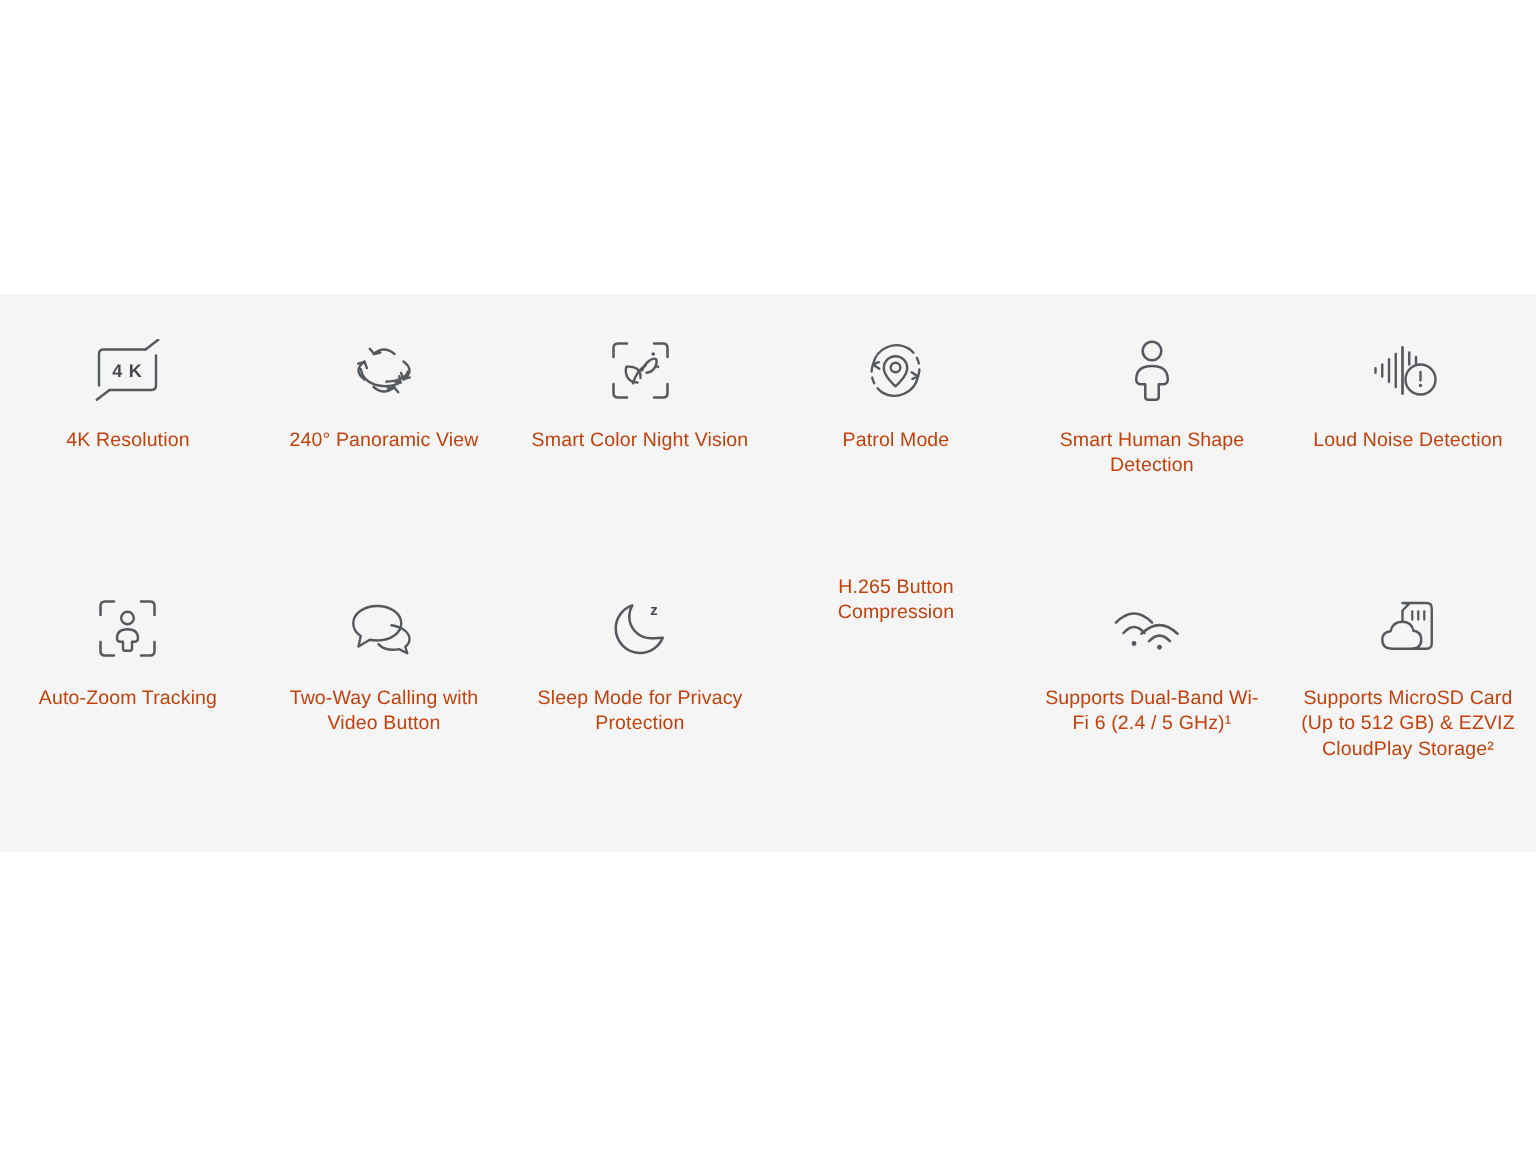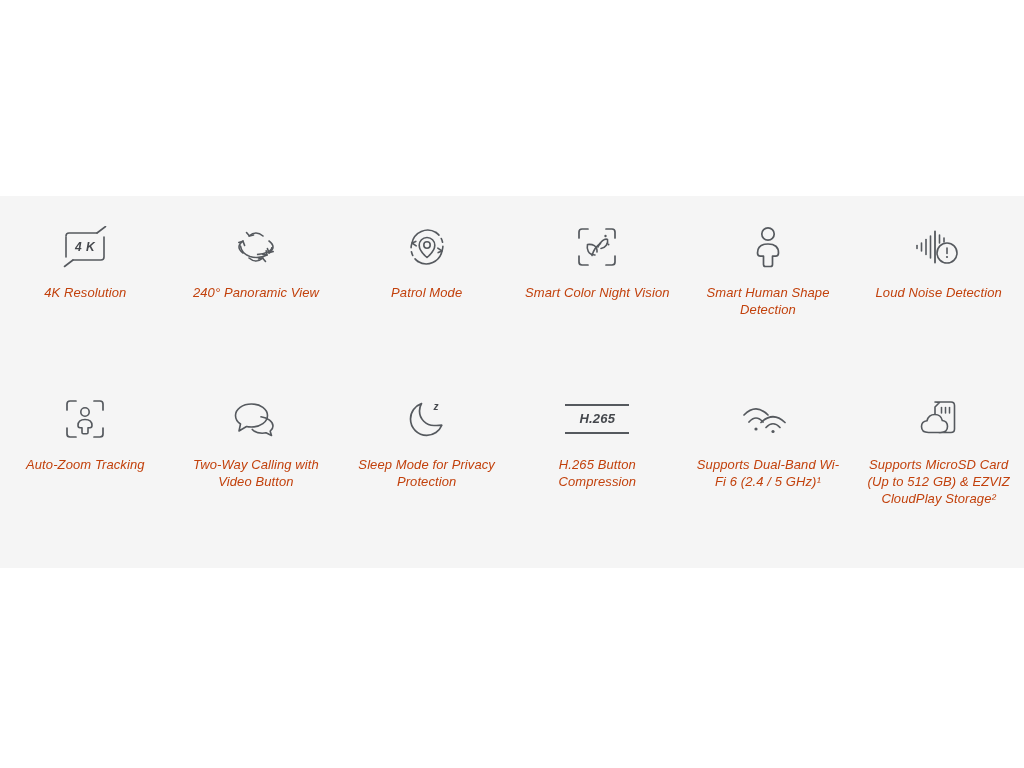--- a/index.html
+++ b/index.html
@@ -27,21 +27,20 @@
     height: 372px;
     background: #f5f5f5;
   }
   .feature-grid {
     display: grid;
     grid-template-columns: repeat(6, 1fr);
     grid-template-rows: 172px 172px;
     width: 1024px;
     padding-top: 14px;
     box-sizing: border-box;
-    font-style: italic;
   }
   .feature-cell {
     display: flex;
     flex-direction: column;
     align-items: center;
     justify-content: flex-start;
     padding: 0 8px;
     box-sizing: border-box;
   }
   .icon-wrap {
@@ -122,49 +121,49 @@
             <ellipse cx="27" cy="23" rx="16" ry="7.5" fill="none" stroke="#55595e" stroke-width="1.6" stroke-dasharray="30 70" stroke-dashoffset="12"></ellipse>
             <path d="M11.5 22 Q12.5 29.5 21 32.5 Q30 35 38 31" fill="none" stroke="#55595e" stroke-width="1.6" stroke-linecap="round"></path>
             <path d="M38 31 L33.8 30.2 M38 31 L37.2 26.8" fill="none" stroke="#55595e" stroke-width="1.6" stroke-linecap="round"></path>
           </svg>
         </div>
         <div class="feature-label">240° Panoramic View</div>
       </div>
 
       <div class="feature-cell">
         <div class="icon-wrap">
-          <svg width="48" height="48" viewBox="0 0 48 48">
-            <path d="M9 20 A16 16 0 0 1 33 9.5" fill="none" stroke="#55595e" stroke-width="1.6" stroke-linecap="round"></path>
-            <path d="M9 20 L12.8 18.4 M9 20 L13.2 22.8" fill="none" stroke="#55595e" stroke-width="1.6" stroke-linecap="round"></path>
-            <path d="M39 28 A16 16 0 0 1 15 38.5" fill="none" stroke="#55595e" stroke-width="1.6" stroke-linecap="round"></path>
-            <path d="M39 28 L35.2 29.6 M39 28 L34.8 25.2" fill="none" stroke="#55595e" stroke-width="1.6" stroke-linecap="round"></path>
-            <path d="M33 9.5 A16 16 0 0 1 39 28" fill="none" stroke="#55595e" stroke-width="1.6" stroke-linecap="round" stroke-dasharray="4 4"></path>
-            <path d="M15 38.5 A16 16 0 0 1 9 20" fill="none" stroke="#55595e" stroke-width="1.6" stroke-linecap="round" stroke-dasharray="4 4"></path>
-            <path d="M24 14.5 C19.6 14.5 16.2 18 16.2 22.3 C16.2 28 24 34.5 24 34.5 C24 34.5 31.8 28 31.8 22.3 C31.8 18 28.4 14.5 24 14.5 Z" fill="none" stroke="#55595e" stroke-width="1.6" stroke-linejoin="round"></path>
-            <circle cx="24" cy="22" r="3.2" fill="none" stroke="#55595e" stroke-width="1.6"></circle>
-          </svg>
-        </div>
-        <div class="feature-label">Patrol Mode</div>
-      </div>
-
-      <div class="feature-cell">
-        <div class="icon-wrap">
           <svg width="46" height="46" viewBox="0 0 46 46">
             <path d="M14 5 L8 5 Q5 5 5 8 L5 14" fill="none" stroke="#55595e" stroke-width="1.7" stroke-linecap="round"></path>
             <path d="M32 5 L38 5 Q41 5 41 8 L41 14" fill="none" stroke="#55595e" stroke-width="1.7" stroke-linecap="round"></path>
             <path d="M5 32 L5 38 Q5 41 8 41 L14 41" fill="none" stroke="#55595e" stroke-width="1.7" stroke-linecap="round"></path>
             <path d="M41 32 L41 38 Q41 41 38 41 L32 41" fill="none" stroke="#55595e" stroke-width="1.7" stroke-linecap="round"></path>
             <path d="M21 31 C14 31 12.5 25 13.5 20.5 C18.5 20 23.5 21.5 23 28" fill="none" stroke="#55595e" stroke-width="1.6" stroke-linejoin="round" stroke-linecap="round"></path>
             <path d="M18 31.5 C19.5 26 22.5 22 26.5 19.5" fill="none" stroke="#55595e" stroke-width="1.6" stroke-linecap="round"></path>
             <path d="M24 23 C26 17.5 31 14 33.5 15.5 C34.5 19.5 31.5 24 27 24.5" fill="none" stroke="#55595e" stroke-width="1.6" stroke-linejoin="round" stroke-linecap="round"></path>
             <circle cx="31.5" cy="12" r="1.2" fill="#55595e"></circle>
             <circle cx="34.5" cy="20.5" r="1" fill="#55595e"></circle>
           </svg>
         </div>
         <div class="feature-label">Smart Color Night Vision</div>
+      </div>
+
+      <div class="feature-cell">
+        <div class="icon-wrap">
+          <svg width="48" height="48" viewBox="0 0 48 48">
+            <path d="M9 20 A16 16 0 0 1 33 9.5" fill="none" stroke="#55595e" stroke-width="1.6" stroke-linecap="round"></path>
+            <path d="M9 20 L12.8 18.4 M9 20 L13.2 22.8" fill="none" stroke="#55595e" stroke-width="1.6" stroke-linecap="round"></path>
+            <path d="M39 28 A16 16 0 0 1 15 38.5" fill="none" stroke="#55595e" stroke-width="1.6" stroke-linecap="round"></path>
+            <path d="M39 28 L35.2 29.6 M39 28 L34.8 25.2" fill="none" stroke="#55595e" stroke-width="1.6" stroke-linecap="round"></path>
+            <path d="M33 9.5 A16 16 0 0 1 39 28" fill="none" stroke="#55595e" stroke-width="1.6" stroke-linecap="round" stroke-dasharray="4 4"></path>
+            <path d="M15 38.5 A16 16 0 0 1 9 20" fill="none" stroke="#55595e" stroke-width="1.6" stroke-linecap="round" stroke-dasharray="4 4"></path>
+            <path d="M24 14.5 C19.6 14.5 16.2 18 16.2 22.3 C16.2 28 24 34.5 24 34.5 C24 34.5 31.8 28 31.8 22.3 C31.8 18 28.4 14.5 24 14.5 Z" fill="none" stroke="#55595e" stroke-width="1.6" stroke-linejoin="round"></path>
+            <circle cx="24" cy="22" r="3.2" fill="none" stroke="#55595e" stroke-width="1.6"></circle>
+          </svg>
+        </div>
+        <div class="feature-label">Patrol Mode</div>
       </div>
 
       <div class="feature-cell">
         <div class="icon-wrap">
           <svg width="36" height="48" viewBox="0 0 36 48">
             <circle cx="18" cy="11" r="6.2" fill="none" stroke="#55595e" stroke-width="1.7"></circle>
             <path d="M7.5 30 Q7.5 21 18 21 Q28.5 21 28.5 30 Q28.5 33 25.5 33.2 L22.5 33.2 L22.5 41.5 Q22.5 43.5 20.5 43.5 L15.5 43.5 Q13.5 43.5 13.5 41.5 L13.5 33.2 L10.5 33.2 Q7.5 33 7.5 30 Z" fill="none" stroke="#55595e" stroke-width="1.7" stroke-linejoin="round"></path>
           </svg>
         </div>
         <div class="feature-label">Smart Human Shape Detection</div>
@@ -216,27 +215,20 @@
         <div class="icon-wrap">
           <svg width="44" height="46" viewBox="0 0 44 46">
             <path d="M29 29.5 C21 29.5 14.5 23 14.5 15 C14.5 12.3 15.2 9.8 16.5 7.6 C10 9.8 5.5 15.9 5.5 23 C5.5 32 12.8 39.3 21.8 39.3 C28.6 39.3 34.4 35.1 36.8 29.2 C34.5 29.2 33 29.5 29 29.5 Z" fill="none" stroke="#55595e" stroke-width="1.7" stroke-linejoin="round"></path>
             <text x="31" y="14" text-anchor="middle" font-family="'Liberation Sans', sans-serif" font-size="10" font-weight="bold" fill="#45484d">z</text>
           </svg>
         </div>
         <div class="feature-label">Sleep Mode for Privacy Protection</div>
       </div>
 
       <div class="feature-cell">
-        <div class="icon-wrap">
-          <div class="h265-badge">
-            <div class="h265-rule"></div>
-            <div class="h265-text">H.265</div>
-            <div class="h265-rule"></div>
-          </div>
-        </div>
         <div class="feature-label">H.265 Button Compression</div>
       </div>
 
       <div class="feature-cell">
         <div class="icon-wrap">
           <svg width="58" height="42" viewBox="0 0 58 42">
             <path d="M5 17 Q17 5 29 17" fill="none" stroke="#55595e" stroke-width="1.7" stroke-linecap="round"></path>
             <path d="M10 24 Q17 16 24 24" fill="none" stroke="#55595e" stroke-width="1.7" stroke-linecap="round"></path>
             <circle cx="17" cy="31" r="1.6" fill="#55595e"></circle>
             <path d="M22 24.5 Q34 13 46 24.5" fill="none" stroke="#55595e" stroke-width="1.7" stroke-linecap="round"></path>

